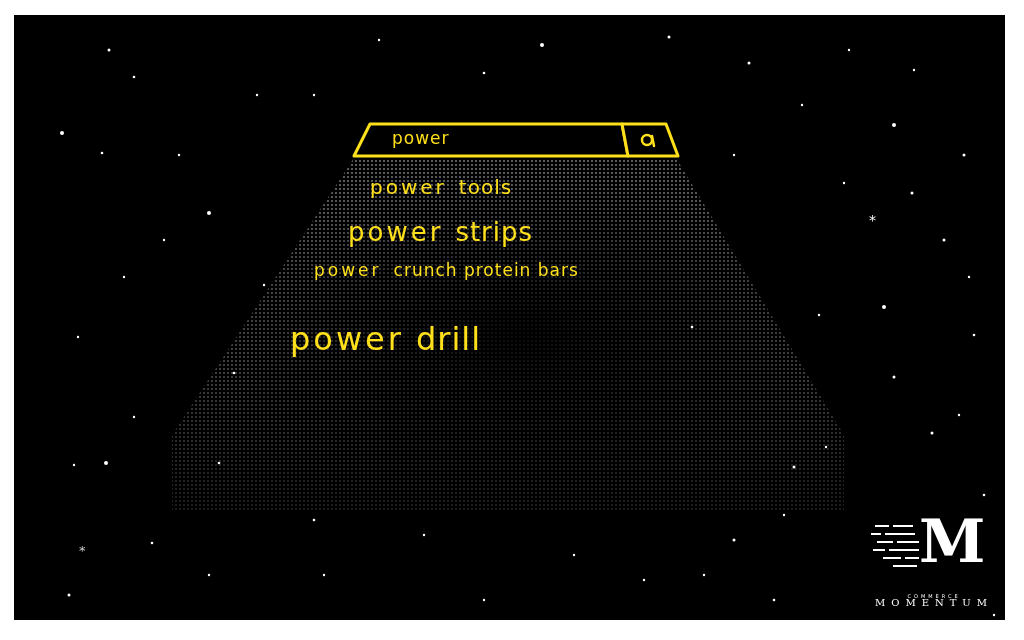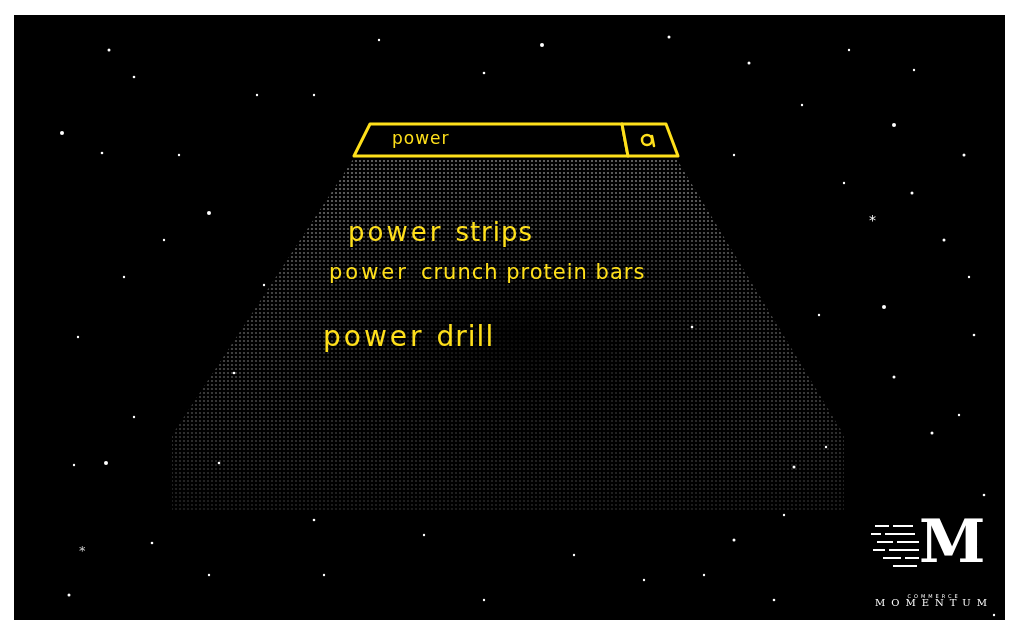--- a/index.html
+++ b/index.html
@@ -114,27 +114,30 @@
       <polygon points="272,2 316,2 328,34 278,34" fill="#000" stroke="#ffe01b" stroke-width="3" stroke-linejoin="round"></polygon>
       <circle cx="297" cy="18" r="5" fill="none" stroke="#ffe01b" stroke-width="2.5"></circle>
       <line x1="302" y1="14" x2="304" y2="24" stroke="#ffe01b" stroke-width="2.5" stroke-linecap="round"></line>
     </svg>
     <span class="query">power</span>
     <div class="search-btn">
       <span></span>
     </div>
   </div>
 
+  <div class="sug" style="left:356px;top:160px;font-size:20px;">
+    <span class="kw">power</span><span>tools</span>
+  </div>
   <div class="sug" style="left:334px;top:202px;font-size:26px;">
     <span class="kw">power</span><span>strips</span>
   </div>
-  <div class="sug" style="left:315px;top:245px;font-size:21px;">
+  <div class="sug" style="left:300px;top:245px;font-size:17px;">
     <span class="kw">power</span><span>crunch protein bars</span>
   </div>
-  <div class="sug" style="left:276px;top:305px;font-size:28px;margin-left:33px;">
+  <div class="sug" style="left:276px;top:305px;font-size:32px;">
     <span class="kw">power</span><span>drill</span>
   </div>
 
   <div class="logo">
     <div class="speed" style="left:6px;top:10px;width:14px;"></div>
     <div class="speed" style="left:24px;top:10px;width:20px;"></div>
     <div class="speed" style="left:2px;top:18px;width:10px;"></div>
     <div class="speed" style="left:16px;top:18px;width:30px;"></div>
     <div class="speed" style="left:8px;top:26px;width:16px;"></div>
     <div class="speed" style="left:28px;top:26px;width:22px;"></div>

